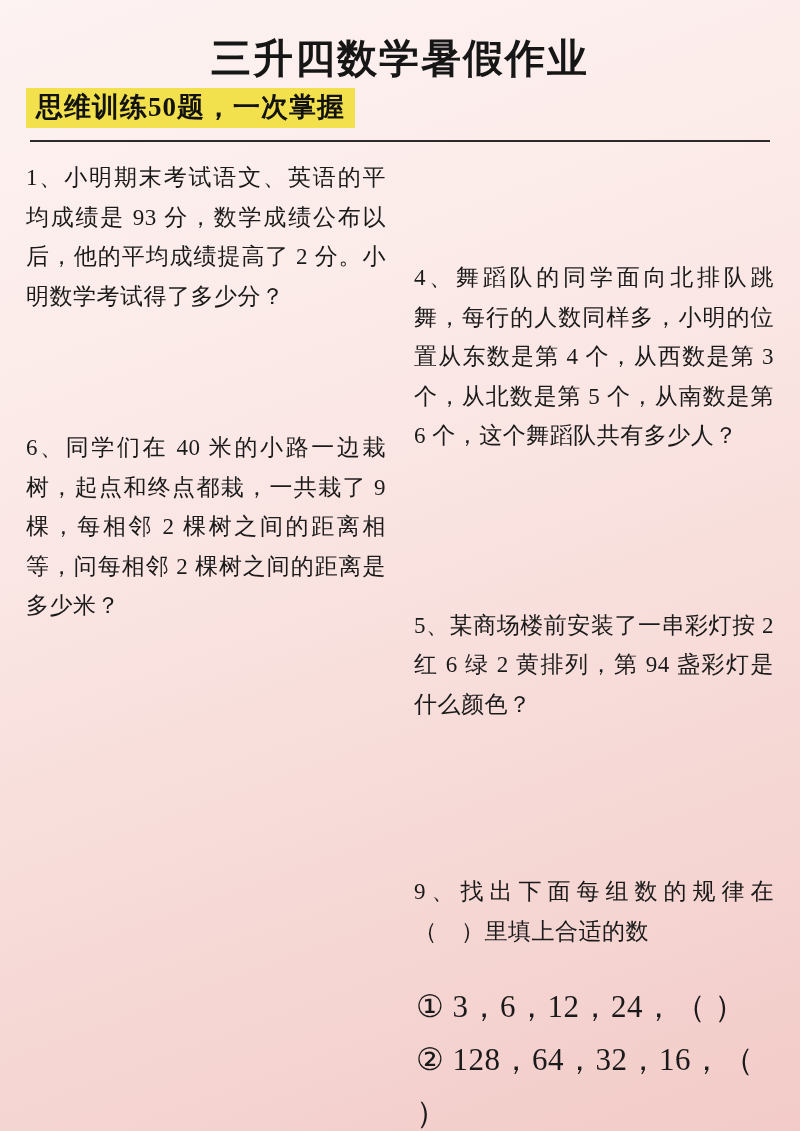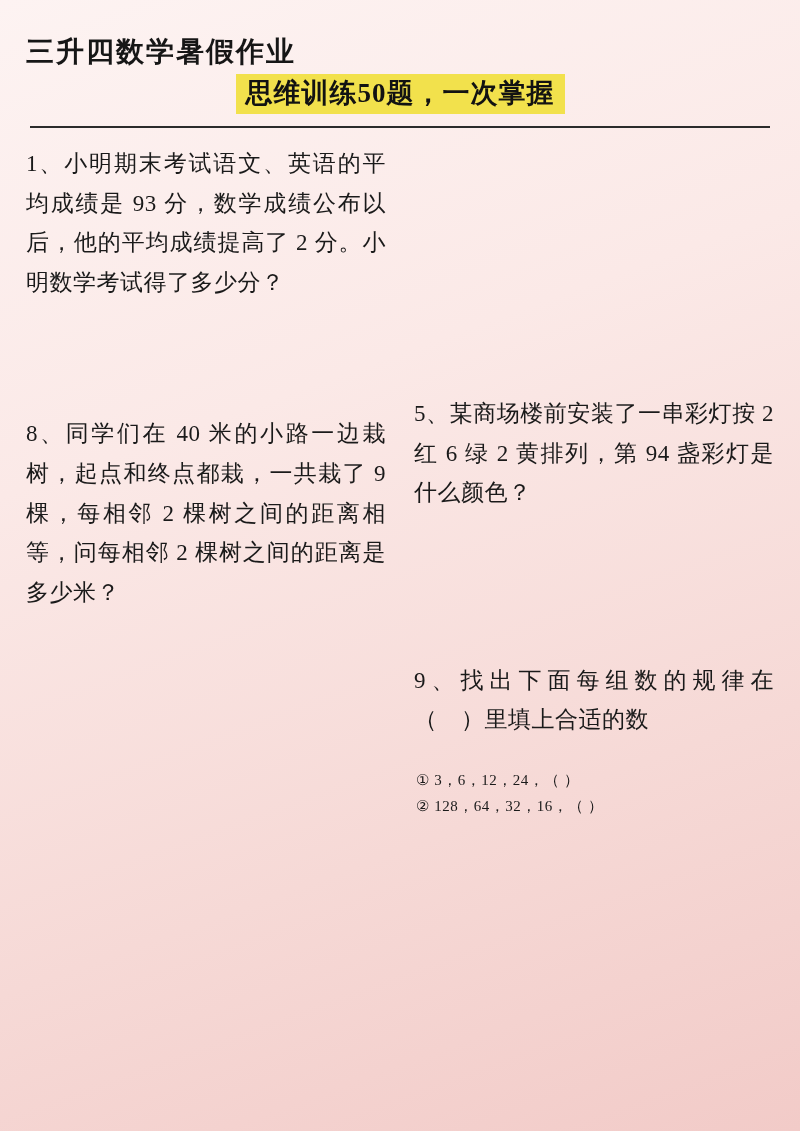--- a/index.html
+++ b/index.html
@@ -17,32 +17,32 @@
 
   .page {
     position: relative;
     width: 800px;
     height: 1131px;
     box-sizing: border-box;
     padding: 22px 26px 0 26px;
   }
 
   .title {
-    text-align: left;
+    text-align: center;
     font-family: "Liberation Serif", "DejaVu Serif", serif;
     font-weight: bold;
-    font-size: 28px;
+    font-size: 40px;
     letter-spacing: 2px;
     color: #161616;
     margin: 14px 0 6px 0;
     line-height: 1.15;
   }
 
   .subtitle-wrap {
-    text-align: center;
+    text-align: left;
     margin: 0 0 6px 0;
   }
 
   .subtitle {
     display: inline-block;
     background: #f2e14c;
     color: #121212;
     font-size: 27px;
     font-weight: bold;
     font-family: "Liberation Serif", "DejaVu Serif", serif;
@@ -74,21 +74,21 @@
     font-family: "Liberation Serif", "DejaVu Serif", serif;
     font-size: 23px;
     line-height: 1.72;
     color: #1a1a1a;
     letter-spacing: 0.5px;
     text-align: justify;
   }
 
   .sub-line {
     font-family: "Liberation Serif", "DejaVu Serif", serif;
-    font-size: 15px;
+    font-size: 31px;
     line-height: 1.72;
     color: #1a1a1a;
     letter-spacing: 0.5px;
     padding-left: 2px;
   }
 
   .spacer-lg { height: 112px; }
   .spacer-xs { height: 28px; }
   .spacer-col-top { height: 100px; }
   .spacer-col-mid { height: 150px; }
@@ -105,26 +105,27 @@
     <span class="subtitle">思维训练50题，一次掌握</span>
   </div>
 
   <div class="divider"></div>
 
   <div class="columns">
 
     <div class="col">
       <div class="q">1、小明期末考试语文、英语的平均成绩是 93 分，数学成绩公布以后，他的平均成绩提高了 2 分。小明数学考试得了多少分？</div>
       <div class="spacer-lg"></div>
-      <div class="q">8、同学们在 40 米的小路一边栽树，起点和终点都栽，一共栽了 9 棵，每相邻 2 棵树之间的距离相等，问每相邻 2 棵树之间的距离是多少米？</div>
+      <div class="q">6、同学们在 40 米的小路一边栽树，起点和终点都栽，一共栽了 9 棵，每相邻 2 棵树之间的距离相等，问每相邻 2 棵树之间的距离是多少米？</div>
       <div class="spacer-lg"></div>
     </div>
 
     <div class="col">
       <div class="spacer-col-top"></div>
+      <div class="q">4、舞蹈队的同学面向北排队跳舞，每行的人数同样多，小明的位置从东数是第 4 个，从西数是第 3 个，从北数是第 5 个，从南数是第 6 个，这个舞蹈队共有多少人？</div>
       <div class="spacer-col-mid"></div>
       <div class="q">5、某商场楼前安装了一串彩灯按 2 红 6 绿 2 黄排列，第 94 盏彩灯是什么颜色？</div>
       <div class="spacer-col-mid2"></div>
       <div class="q">9、找出下面每组数的规律在（　）里填上合适的数</div>
       <div class="spacer-xs"></div>
       <div class="sub-line">① 3，6，12，24，（        ）</div>
       <div class="sub-line">② 128，64，32，16，（        ）</div>
     </div>
 
   </div>

